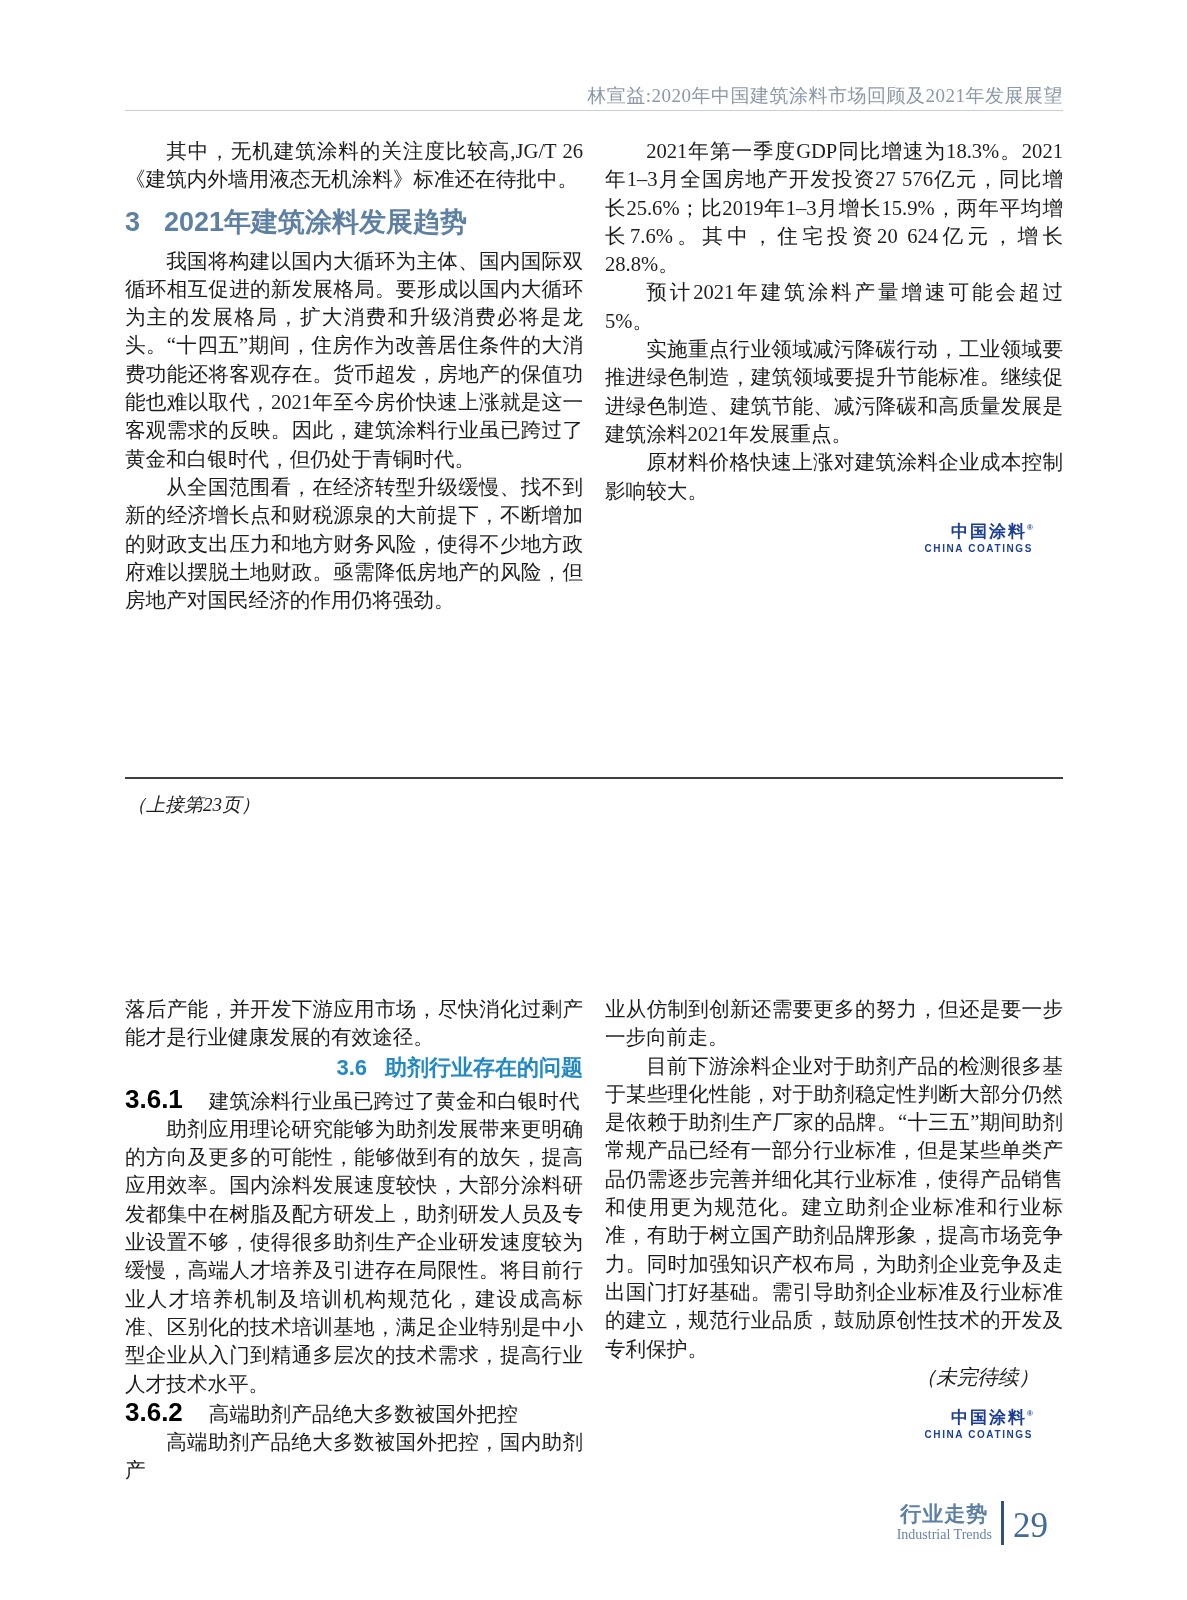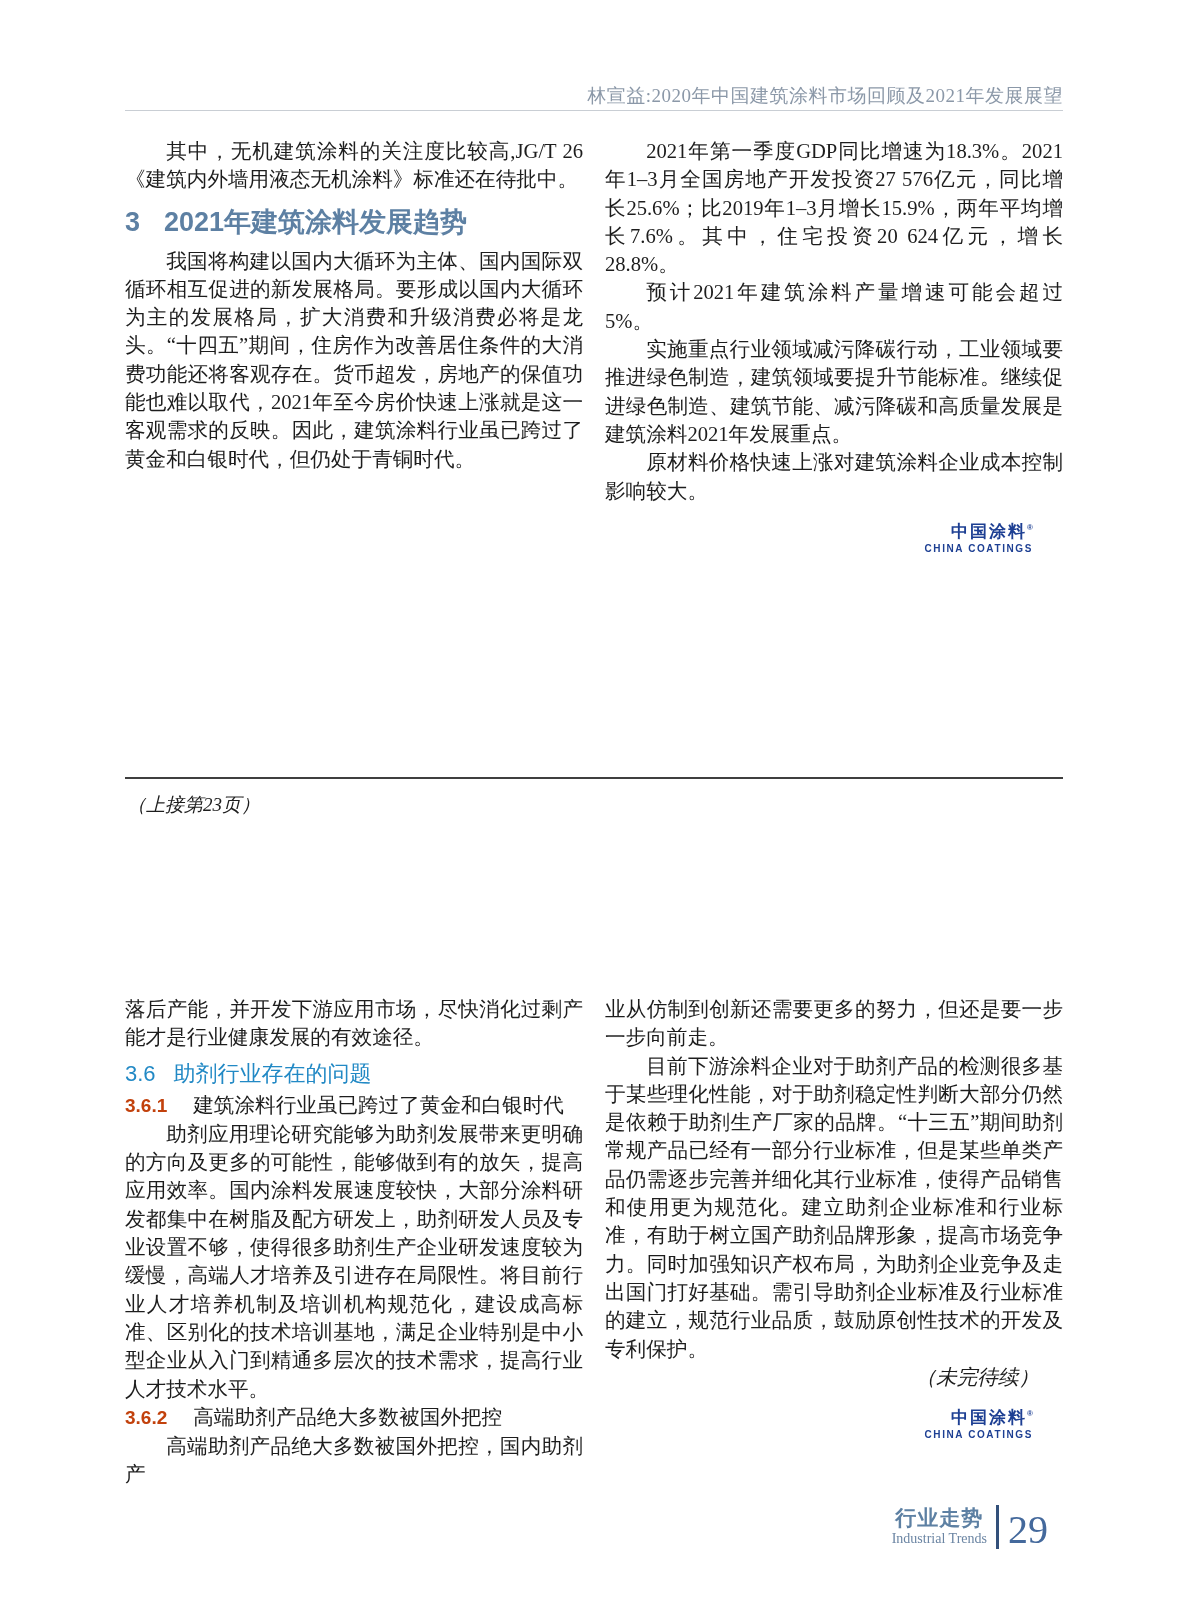--- a/index.html
+++ b/index.html
@@ -31,28 +31,28 @@
 
   
   h2.section-heading {
     font-family:"Liberation Sans","DejaVu Sans",sans-serif;
     font-weight:bold; font-size:27px; line-height:36px;
     color:#5d80a3; margin:10px 0 7px 0; text-align:left;
   }
   h2.section-heading .h-num { margin-right:24px; }
   h3.subsection-heading {
     font-family:"Liberation Sans","DejaVu Sans",sans-serif;
-    font-weight:normal; font-size:22px; line-height:28px;
-    color:#2289c5; margin:8px 0 3px 0; text-align:left;
+    font-weight:bold; font-size:22px; line-height:28px;
+    color:#2289c5; margin:2px 0 3px 0; text-align:right;
   }
   h3.subsection-heading .h-num { margin-right:18px; }
   .subsub-heading { text-align:left; }
   .subsub-heading .h-num {
     font-family:"Liberation Sans","DejaVu Sans",sans-serif;
-    font-weight:bold; color:#c2410c; font-size:19px; margin-right:26px;
+    font-weight:bold; color:#000000; font-size:26px; margin-right:26px;
   }
   .subsub-heading .h-title { color:#1d1d1d; }
 
   
   .logo-block { margin-top:18px; padding-right:30px; text-align:right; line-height:1.1; }
   .logo-cn {
     font-family:"Liberation Sans","DejaVu Sans",sans-serif;
     font-weight:bold; font-size:17px; color:#1d3f93; letter-spacing:2px;
   }
   .logo-reg { font-size:8px; vertical-align:super; color:#1d3f93; letter-spacing:0; }
@@ -82,39 +82,40 @@
   .footer-cn {
     font-family:"Liberation Sans","DejaVu Sans",sans-serif;
     font-weight:bold; font-size:21px; color:#5d80a3; letter-spacing:1px;
   }
   .footer-en {
     font-size:14px; color:#6b85a3; margin-top:3px;
     font-family:Liberation Serif, serif;
   }
   .footer-bar { width:3px; height:44px; background:#33507a; }
   .footer-page {
-    font-size:40px; color:#44699c; font-family:"Liberation Serif","DejaVu Serif",serif;
+    font-size:35px; color:#44699c; font-family:"Liberation Serif","DejaVu Serif",serif;
     padding-top:6px;
   }
 </style>
 </head>
 <body>
 
 <div class="page">
 
   <div class="running-title">林宣益:2020年中国建筑涂料市场回顾及2021年发展展望</div>
   <div class="header-rule"></div>
 
   <section class="two-col top-section">
     <div class="col">
       <p class="indent">其中，无机建筑涂料的关注度比较高,JG/T 26《建筑内外墙用液态无机涂料》标准还在待批中。</p>
       <h2 class="section-heading">
         <span class="h-num">3</span><span class="h-title">2021年建筑涂料发展趋势</span>
       </h2>
       <p class="indent">我国将构建以国内大循环为主体、国内国际双循环相互促进的新发展格局。要形成以国内大循环为主的发展格局，扩大消费和升级消费必将是龙头。“十四五”期间，住房作为改善居住条件的大消费功能还将客观存在。货币超发，房地产的保值功能也难以取代，2021年至今房价快速上涨就是这一客观需求的反映。因此，建筑涂料行业虽已跨过了黄金和白银时代，但仍处于青铜时代。</p>
+      <p class="indent">从全国范围看，在经济转型升级缓慢、找不到新的经济增长点和财税源泉的大前提下，不断增加的财政支出压力和地方财务风险，使得不少地方政府难以摆脱土地财政。亟需降低房地产的风险，但房地产对国民经济的作用仍将强劲。</p>
     </div>
     <div class="col">
       <p class="indent">2021年第一季度GDP同比增速为18.3%。2021年1–3月全国房地产开发投资27 576亿元，同比增长25.6%；比2019年1–3月增长15.9%，两年平均增长7.6%。其中，住宅投资20 624亿元，增长28.8%。</p>
       <p class="indent">预计2021年建筑涂料产量增速可能会超过5%。</p>
       <p class="indent">实施重点行业领域减污降碳行动，工业领域要推进绿色制造，建筑领域要提升节能标准。继续促进绿色制造、建筑节能、减污降碳和高质量发展是建筑涂料2021年发展重点。</p>
       <p class="indent">原材料价格快速上涨对建筑涂料企业成本控制影响较大。</p>
       <div class="logo-block">
         <div class="logo-cn"><span>中国涂料</span><span class="logo-reg">®</span></div>
         <div class="logo-en">CHINA COATINGS</div>
       </div>

